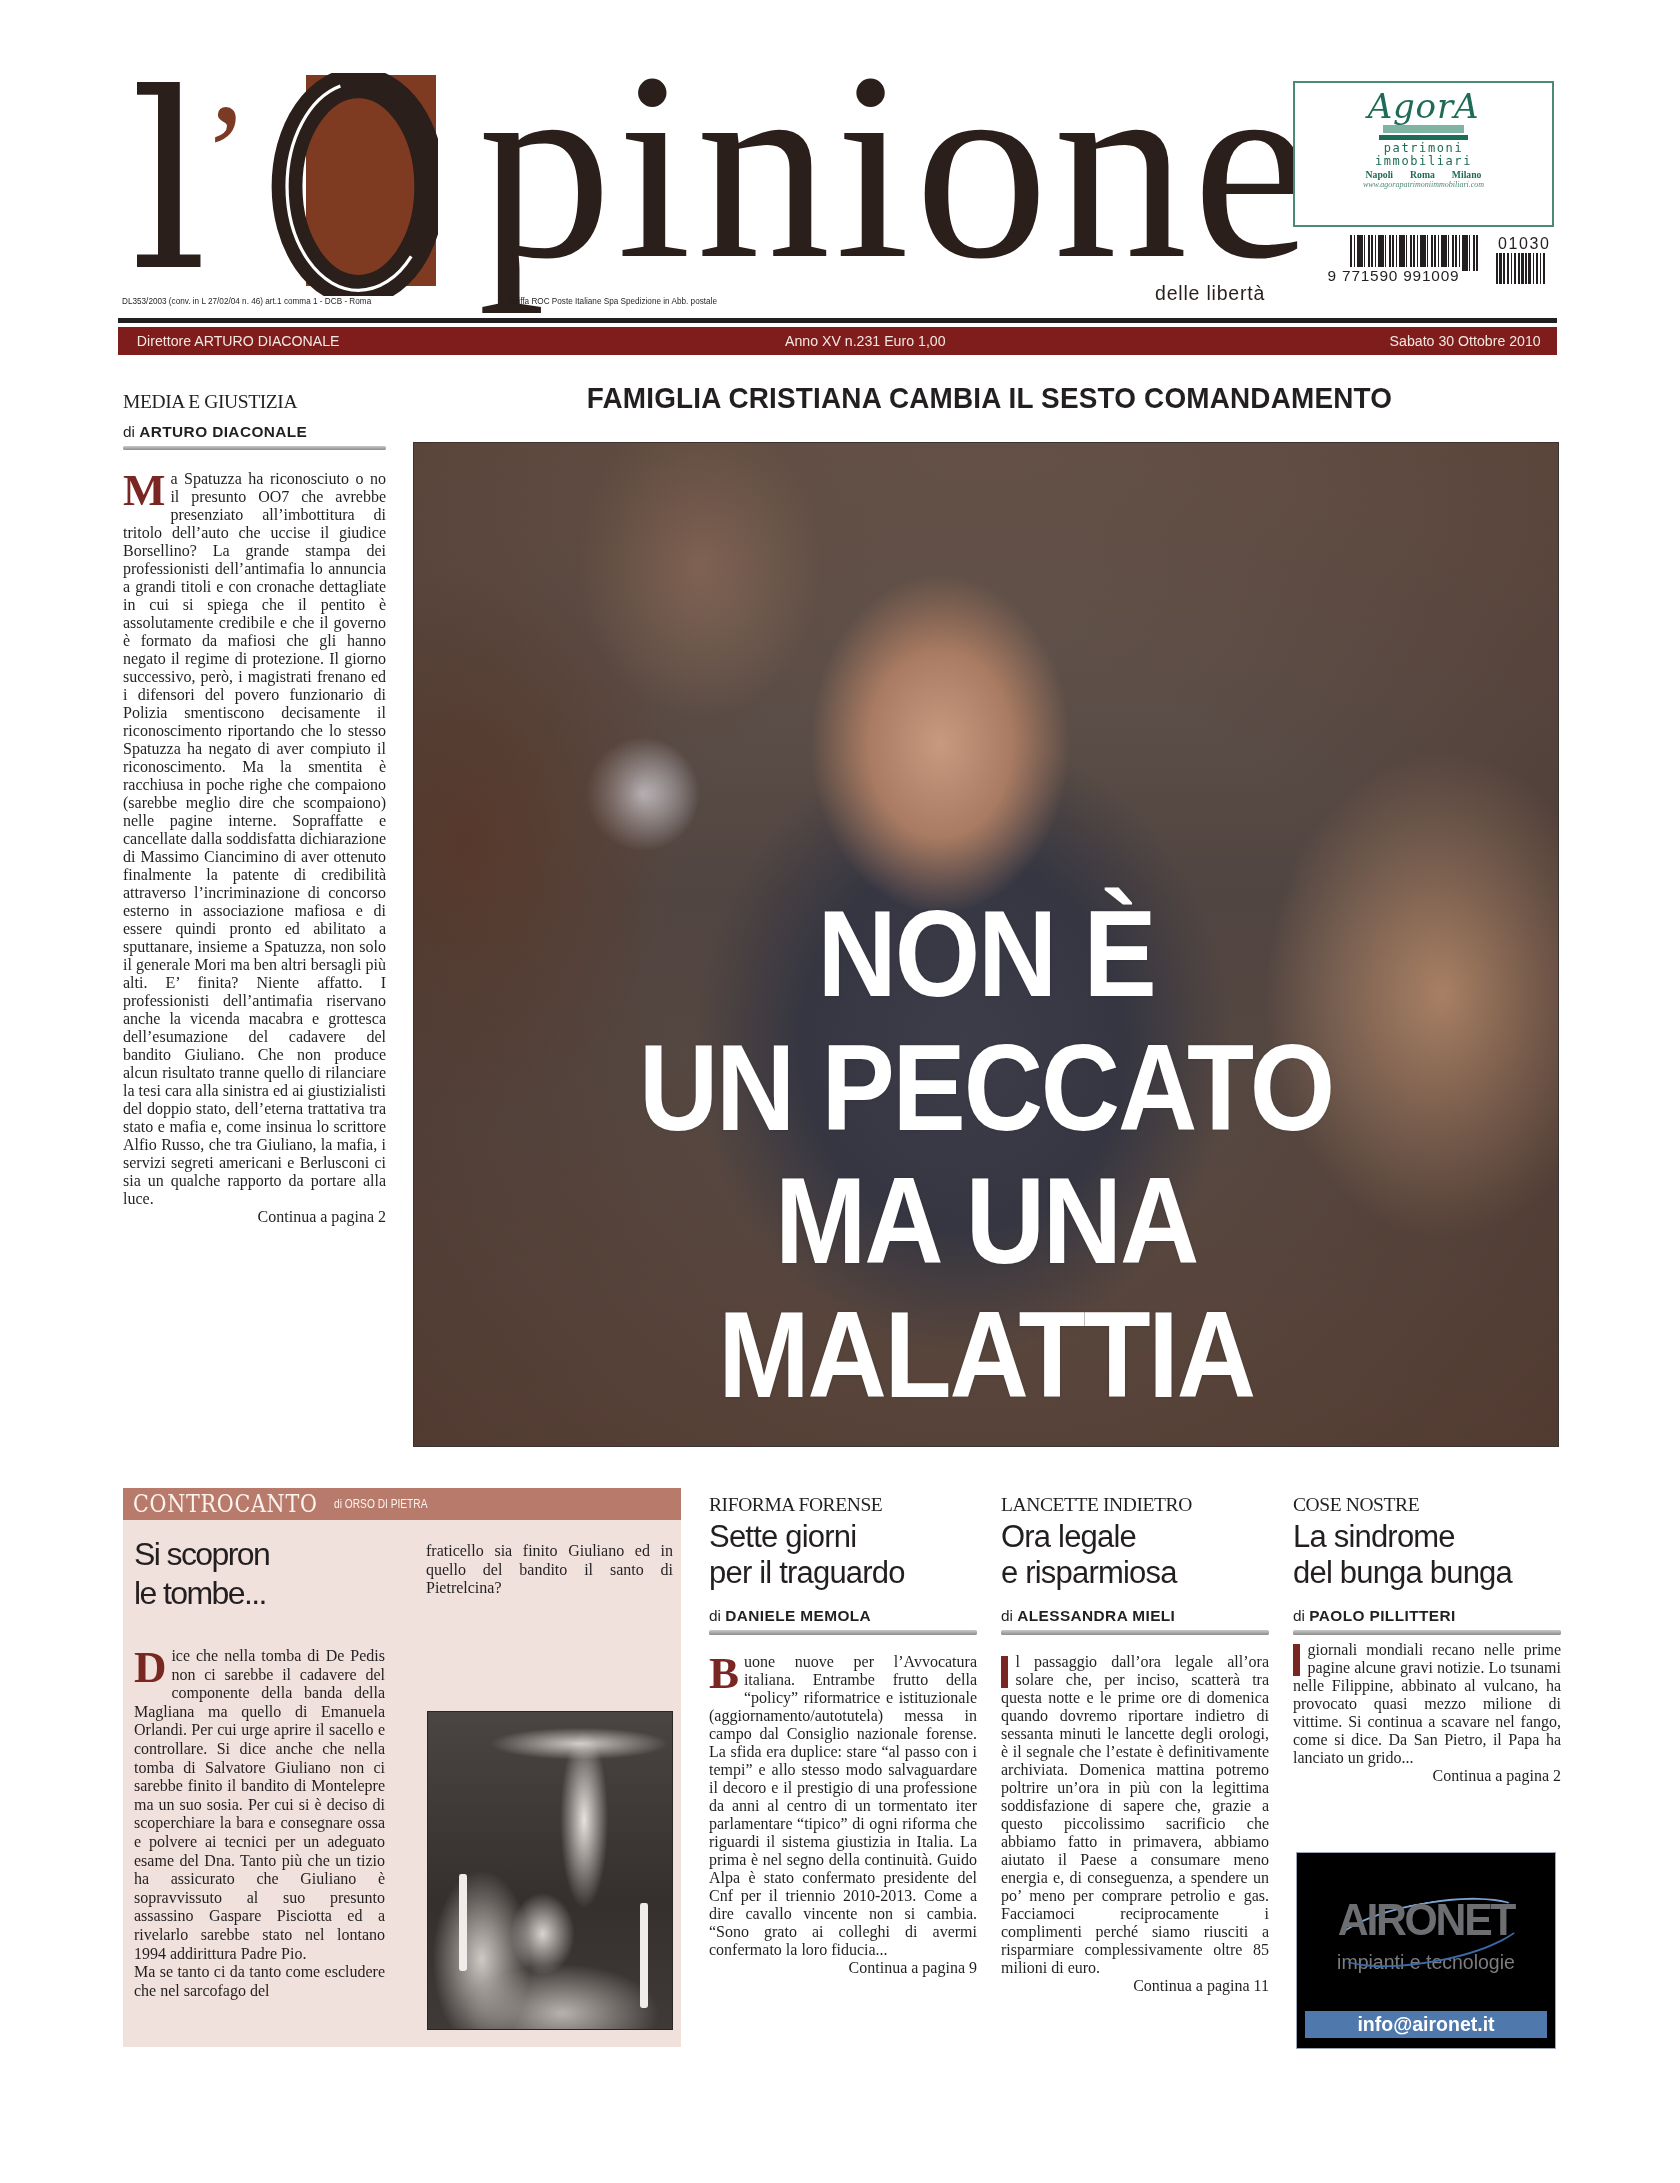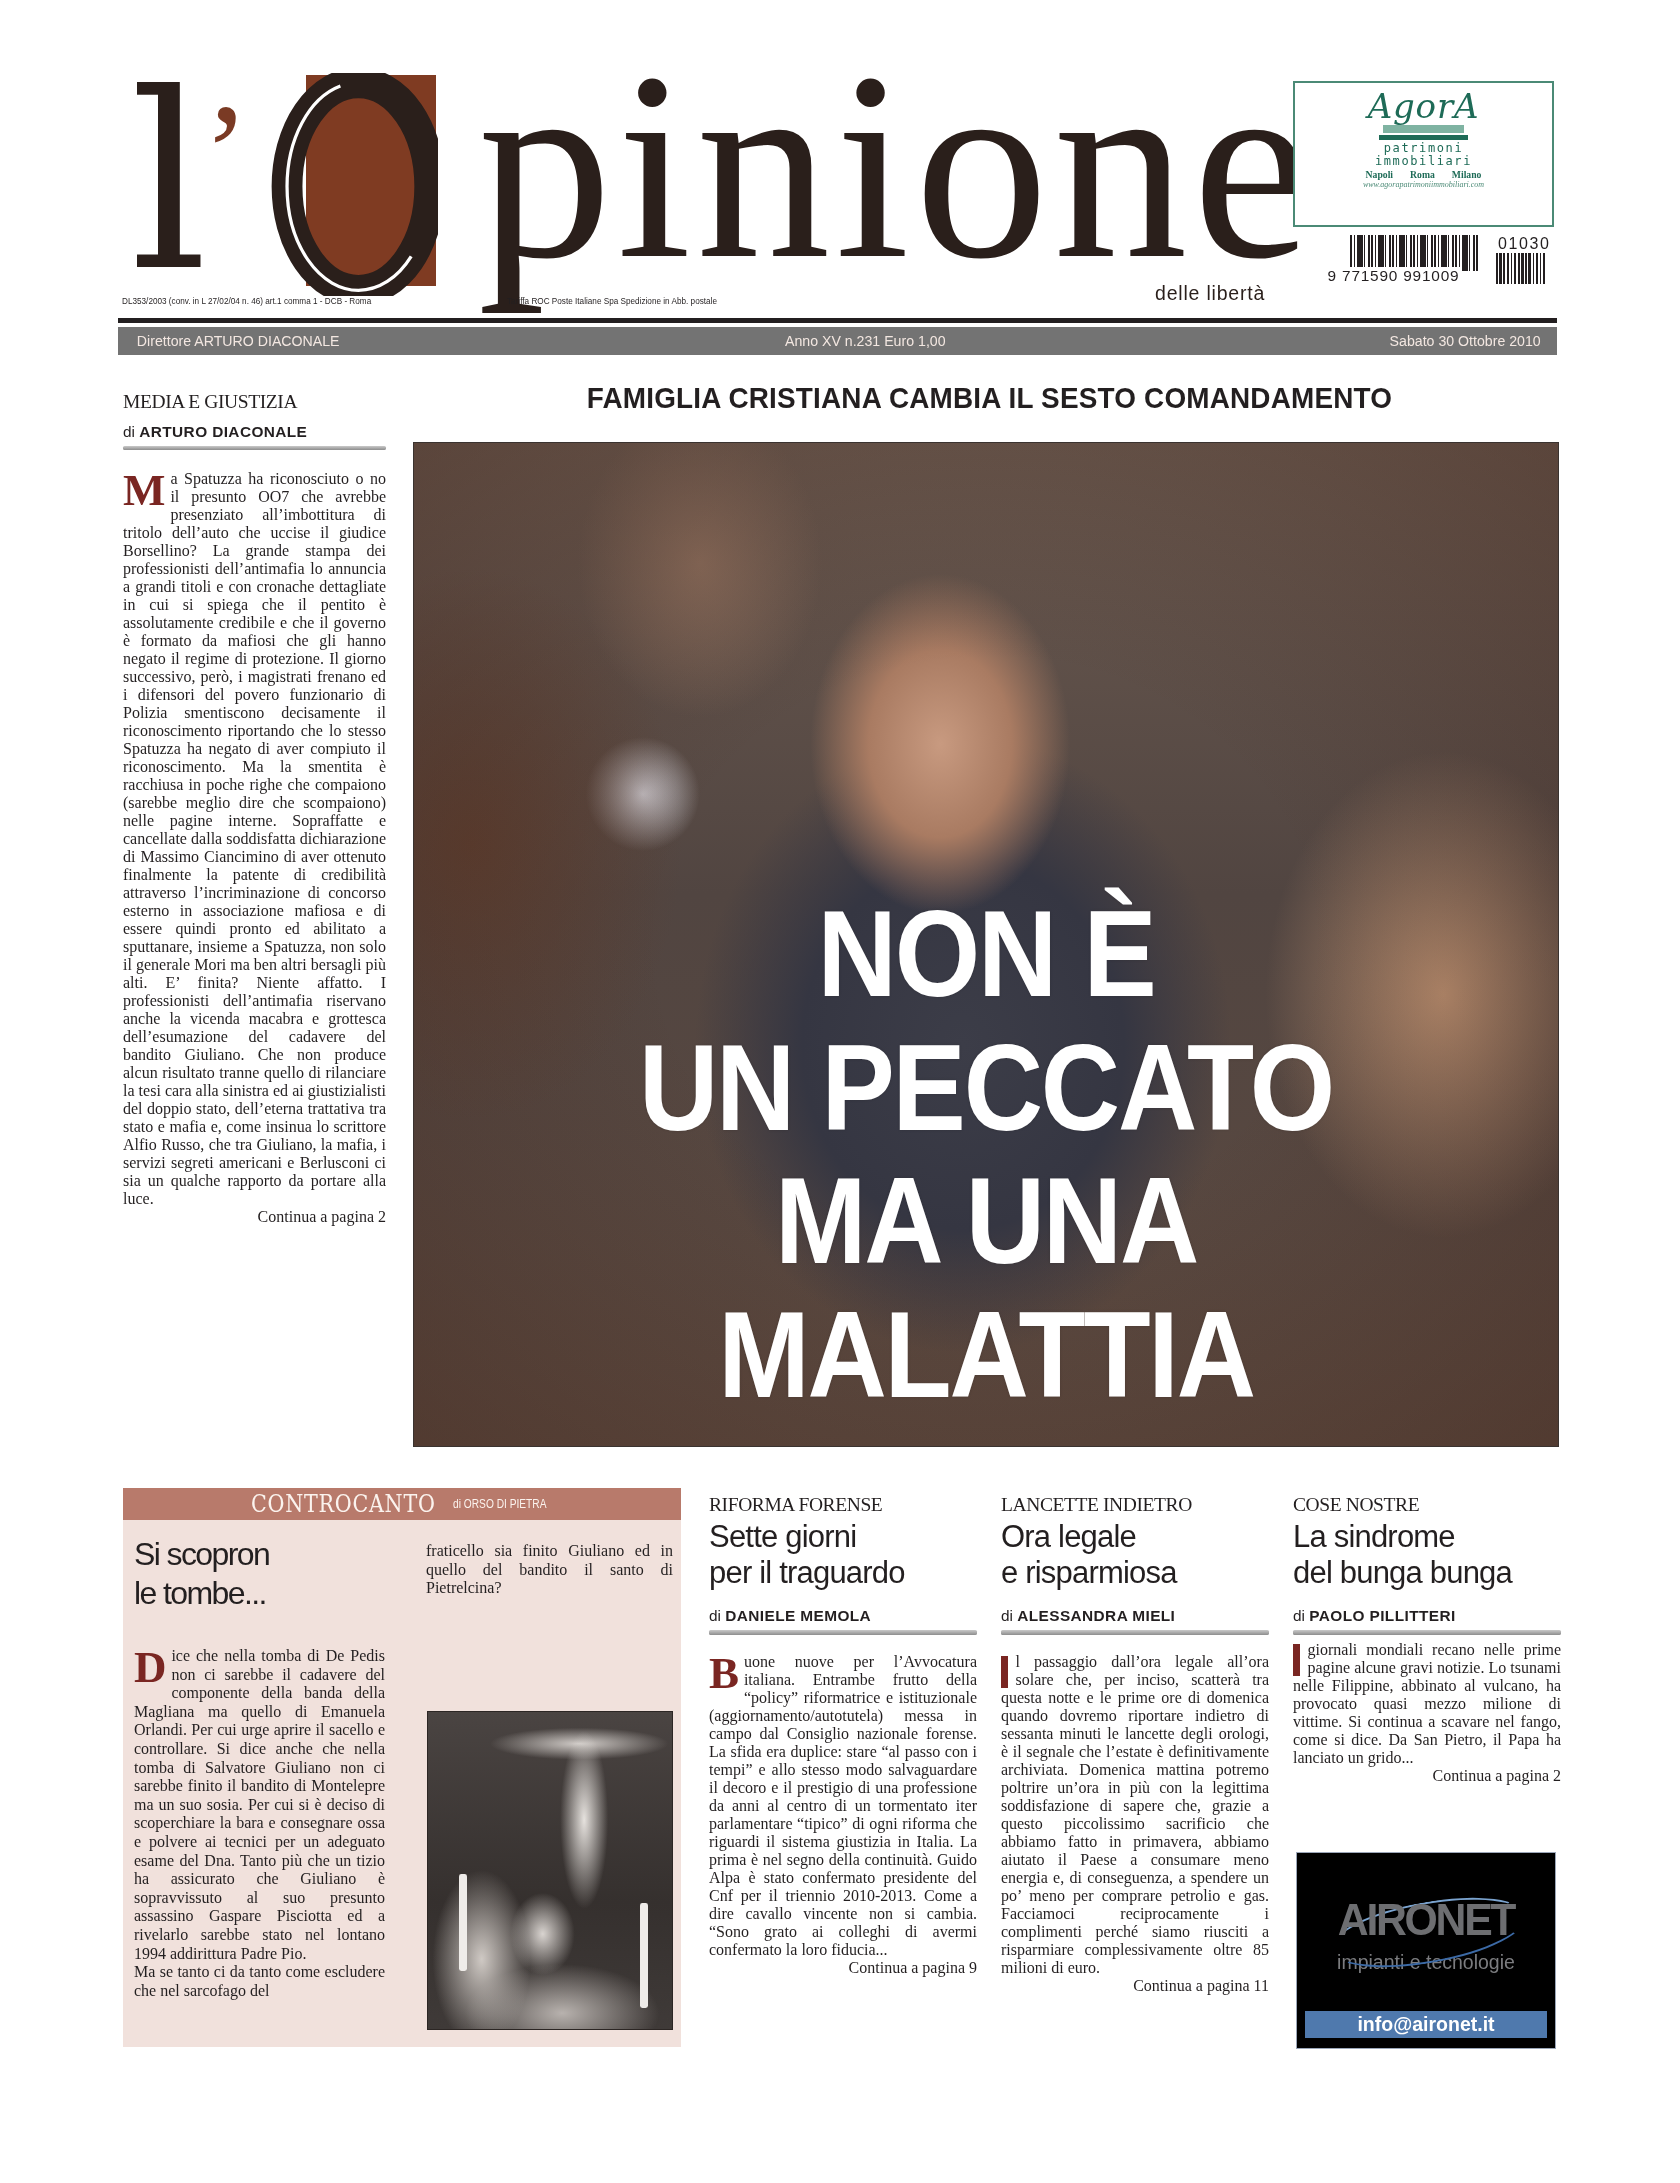--- a/index.html
+++ b/index.html
@@ -9,21 +9,21 @@
   
   .logo-l { left:130px; top:77px; font-family:"DejaVu Serif", serif; font-size:243px; line-height:211px; color:#2a1f1b; font-weight:normal; }
   .logo-apos { left:203px; top:73px; font-size:138px; color:#7a3a24; font-family:"Liberation Serif", serif; }
   .logo-o-box { left:306px; top:75px; width:130px; height:211px; background:#7f3b22; }
   .logo-o { left:235px; top:73px; width:203px; height:223px; }
   .logo-rest { left:478px; top:32px; font-family:"Liberation Serif", serif; font-size:268px; line-height:268px; letter-spacing:4.9px; color:#2a1f1b; }
   .tagline { left:1155px; top:282px; font-family:Liberation Sans, sans-serif; font-size:19.5px; color:#2a1f1b; letter-spacing:0.8px; }
   .legal-left { left:122px; top:296px; font-family:"Liberation Sans", sans-serif; font-size:9.3px; color:#231f20; transform:scaleX(.88); transform-origin:left; }
   .legal-mid { left:507px; top:296px; font-family:"Liberation Sans", sans-serif; font-size:9.3px; color:#231f20; transform:scaleX(.88); transform-origin:left; }
   .rule-thick { left:118px; top:318px; width:1439px; height:4.9px; background:#231f20; }
-  .infobar { left:118px; top:327px; width:1439px; height:27.6px; background:#737373; color:#f3e7e1; font-family:"Liberation Sans", sans-serif; font-size:15.4px; display:flex; align-items:center; justify-content:space-between; padding:0 9.7px; box-sizing:border-box; }
+  .infobar { left:118px; top:327px; width:1439px; height:27.6px; background:#7f1d1d; color:#f3e7e1; font-family:"Liberation Sans", sans-serif; font-size:15.4px; display:flex; align-items:center; justify-content:space-between; padding:0 9.7px; box-sizing:border-box; }
   .infobar span { transform:scaleX(.92); display:inline-block; }
 
   
   .ad-agora { left:1293px; top:81px; width:261px; height:146px; border:2.4px solid #4b8a76; box-sizing:border-box; background:#fff; text-align:center; color:#1e6b57; }
   .agora-name { font-family:"DejaVu Serif", serif; font-size:34px; line-height:36px; margin-top:4.9px; font-style:italic; letter-spacing:0.8px; }
   .agora-bars { width:89px; height:4.9px; background:#1e6b57; margin:1.6px auto; }
   .agora-bars.light { background:#7fb3a2; height:8px; width:81px; }
   .agora-sub { font-family:"DejaVu Sans Mono", monospace; font-size:12px; line-height:13.8px; color:#1e6b57; letter-spacing:1.6px; }
   .agora-cities { font-family:"Liberation Serif", serif; font-weight:bold; font-size:9.7px; color:#1e6b57; word-spacing:14.6px; }
   .agora-url { font-family:"Liberation Serif", serif; font-style:italic; font-size:8px; color:#4b8a76; }
@@ -55,21 +55,21 @@
       radial-gradient(ellipse 122px 154px at 25% 12%, #8a6d5c 0%, rgba(0,0,0,0) 100%),
       radial-gradient(ellipse 178px 243px at 90% 55%, #b48a6c 0%, rgba(0,0,0,0) 100%),
       radial-gradient(ellipse 211px 276px at 5% 40%, #5c3e30 0%, rgba(0,0,0,0) 100%),
       radial-gradient(circle 57px at 20% 35%, rgba(220,220,228,.9) 0%, rgba(0,0,0,0) 100%),
       linear-gradient(180deg,#6b5a50 0%,#514541 45%,#5d4a40 100%); }
   .photo-overlay { position:absolute; left:0; right:0; top:0; bottom:0; background:radial-gradient(ellipse at 50% 50%, rgba(0,0,0,0) 40%, rgba(60,30,20,.35) 100%); }
   .bigline { position:absolute; left:0; width:100%; text-align:center; color:#ffffff; font-family:"Liberation Sans", sans-serif; font-weight:bold; letter-spacing:-2.4px; font-size:122px; line-height:122px; text-shadow:0 0 3.2px rgba(0,0,0,.15); transform:scaleX(.9); }
 
   
   .cc-box { left:123px; top:1488px; width:558px; height:559px; background:#f1e1dc; }
-  .cc-bar { left:123px; top:1488px; width:558px; height:32px; background:#b87a6b; display:flex; align-items:center; padding-left:9.7px; box-sizing:border-box;justify-content:center; }
+  .cc-bar { left:123px; top:1488px; width:558px; height:32px; background:#b87a6b; display:flex; align-items:center; padding-left:9.7px; box-sizing:border-box; }
   .cc-title { font-family:"DejaVu Serif", serif; font-size:23.5px; color:#fbf3ee; letter-spacing:0.8px; transform:scaleX(.88); transform-origin:left; display:inline-block; }
   .cc-author { font-family:"Liberation Sans", sans-serif; font-size:12px; color:#fbf3ee; margin-left:-8px; transform:scaleX(.85); transform-origin:left; display:inline-block; }
   .cc-photo { left:427px; top:1711px; width:246px; height:319px; border:1.6px solid #2c2624; box-sizing:border-box; overflow:hidden;
     background:
       radial-gradient(ellipse 32px 41px at 47% 70%, #d9d4d0 0%, rgba(0,0,0,0) 100%),
       radial-gradient(ellipse 24px 89px at 64% 34%, #e6e2de 0%, rgba(0,0,0,0) 100%),
       radial-gradient(ellipse 89px 16px at 62% 10%, #d0cbc7 0%, rgba(0,0,0,0) 100%),
       radial-gradient(ellipse 49px 89px at 22% 78%, #cfc9c4 0%, rgba(0,0,0,0) 100%),
       radial-gradient(ellipse 97px 49px at 55% 95%, #b8b2ae 0%, rgba(0,0,0,0) 100%),
       linear-gradient(180deg,#4a4442 0%,#35302e 60%,#3f3a38 100%); }

